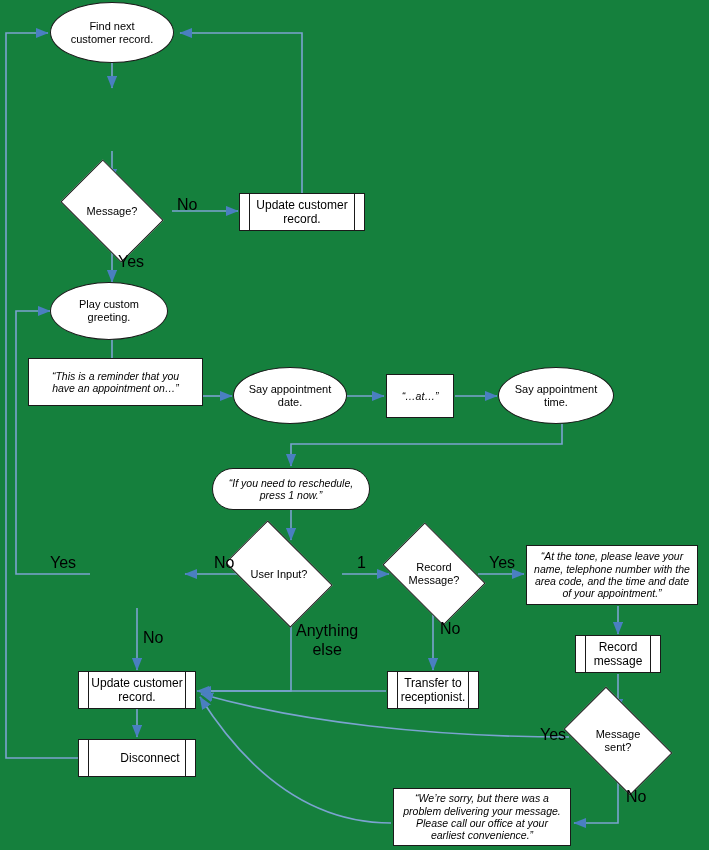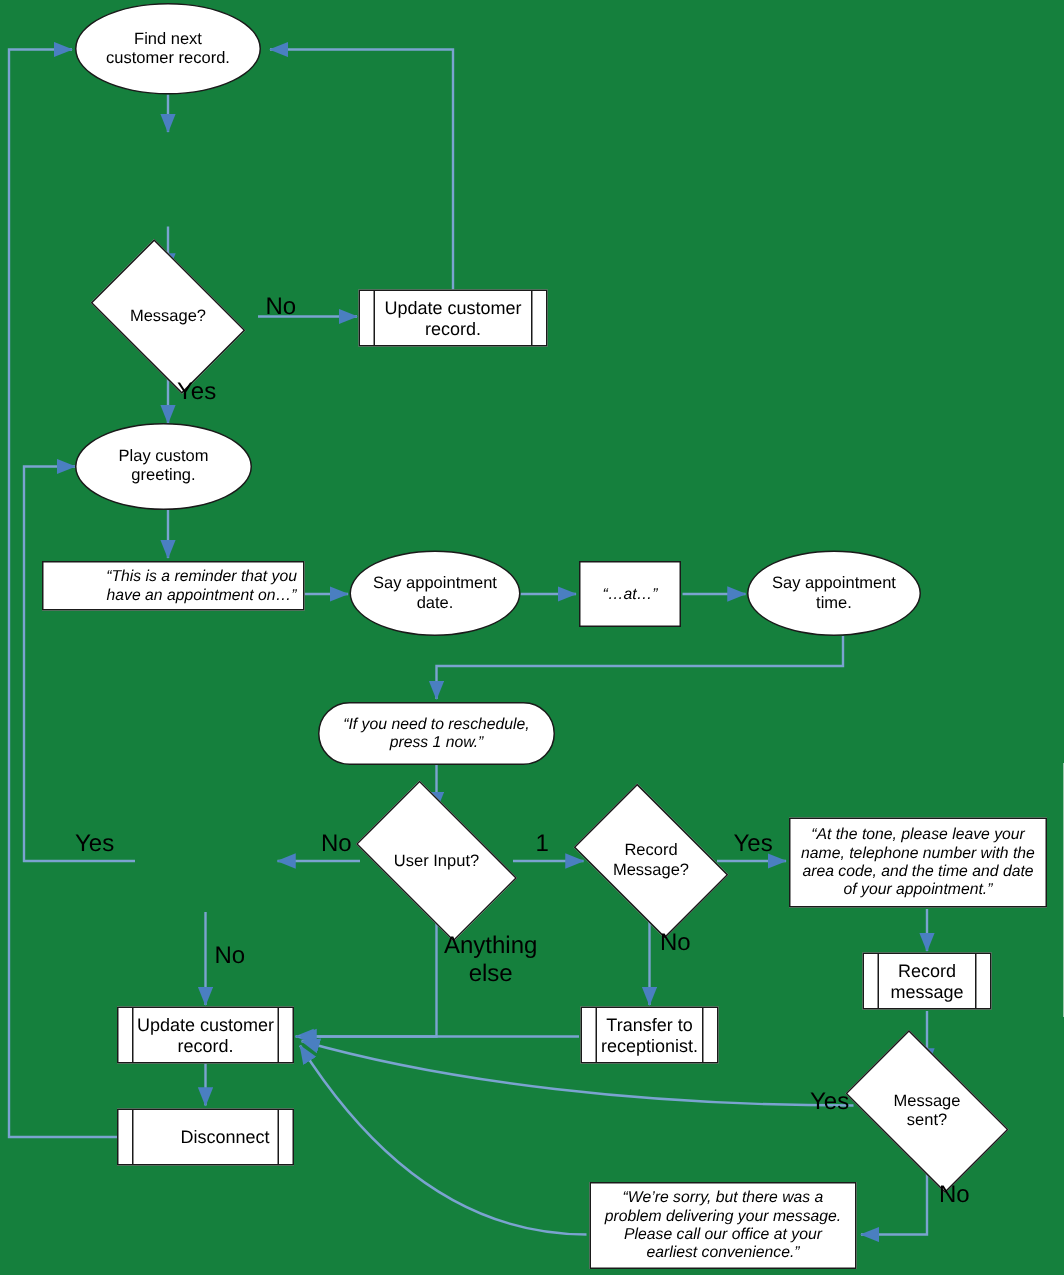--- a/index.html
+++ b/index.html
@@ -110,21 +110,21 @@
     <span class="bar l"></span>
     <span class="bar r"></span>
     <span class="txt">Update customer<br>record.</span>
   </div>
 
   <div class="node ell" style="left:50px;top:282px;width:118px;height:58px;">
     <span class="el-bg"></span>
     <span class="txt">Play custom<br>greeting.</span>
   </div>
 
-  <div class="node msg" style="left:28px;top:374px;width:175px;height:33px;justify-content:flex-end;">
+  <div class="node msg" style="left:28px;top:358px;width:175px;height:48px;">
     <span class="txt">“This is a reminder that you<br>have an appointment on…”</span>
   </div>
 
   <div class="node ell" style="left:233px;top:367px;width:114px;height:57px;">
     <span class="el-bg"></span>
     <span class="txt">Say appointment<br>date.</span>
   </div>
 
   <div class="node msg" style="left:386px;top:374px;width:68px;height:44px;">
     <span class="txt">“…at…”</span>
@@ -133,21 +133,21 @@
   <div class="node ell" style="left:498px;top:367px;width:116px;height:57px;">
     <span class="el-bg"></span>
     <span class="txt">Say appointment<br>time.</span>
   </div>
 
   <div class="node msg" style="left:212px;top:468px;width:158px;height:42px;border-radius:21px;">
     <span class="txt">“If you need to reschedule,<br>press 1 now.”</span>
   </div>
 
 
-  <div class="node dia" style="left:245px;top:544px;width:92px;height:60px;">
+  <div class="node dia" style="left:233px;top:544px;width:92px;height:60px;">
     <span class="di-bg"></span>
     <span class="txt">User Input?</span>
   </div>
 
   <div class="node dia" style="left:391px;top:544px;width:86px;height:60px;">
     <span class="di-bg"></span>
     <span class="txt">Record<br>Message?</span>
   </div>
 
   <div class="node msg" style="left:526px;top:545px;width:172px;height:60px;">

